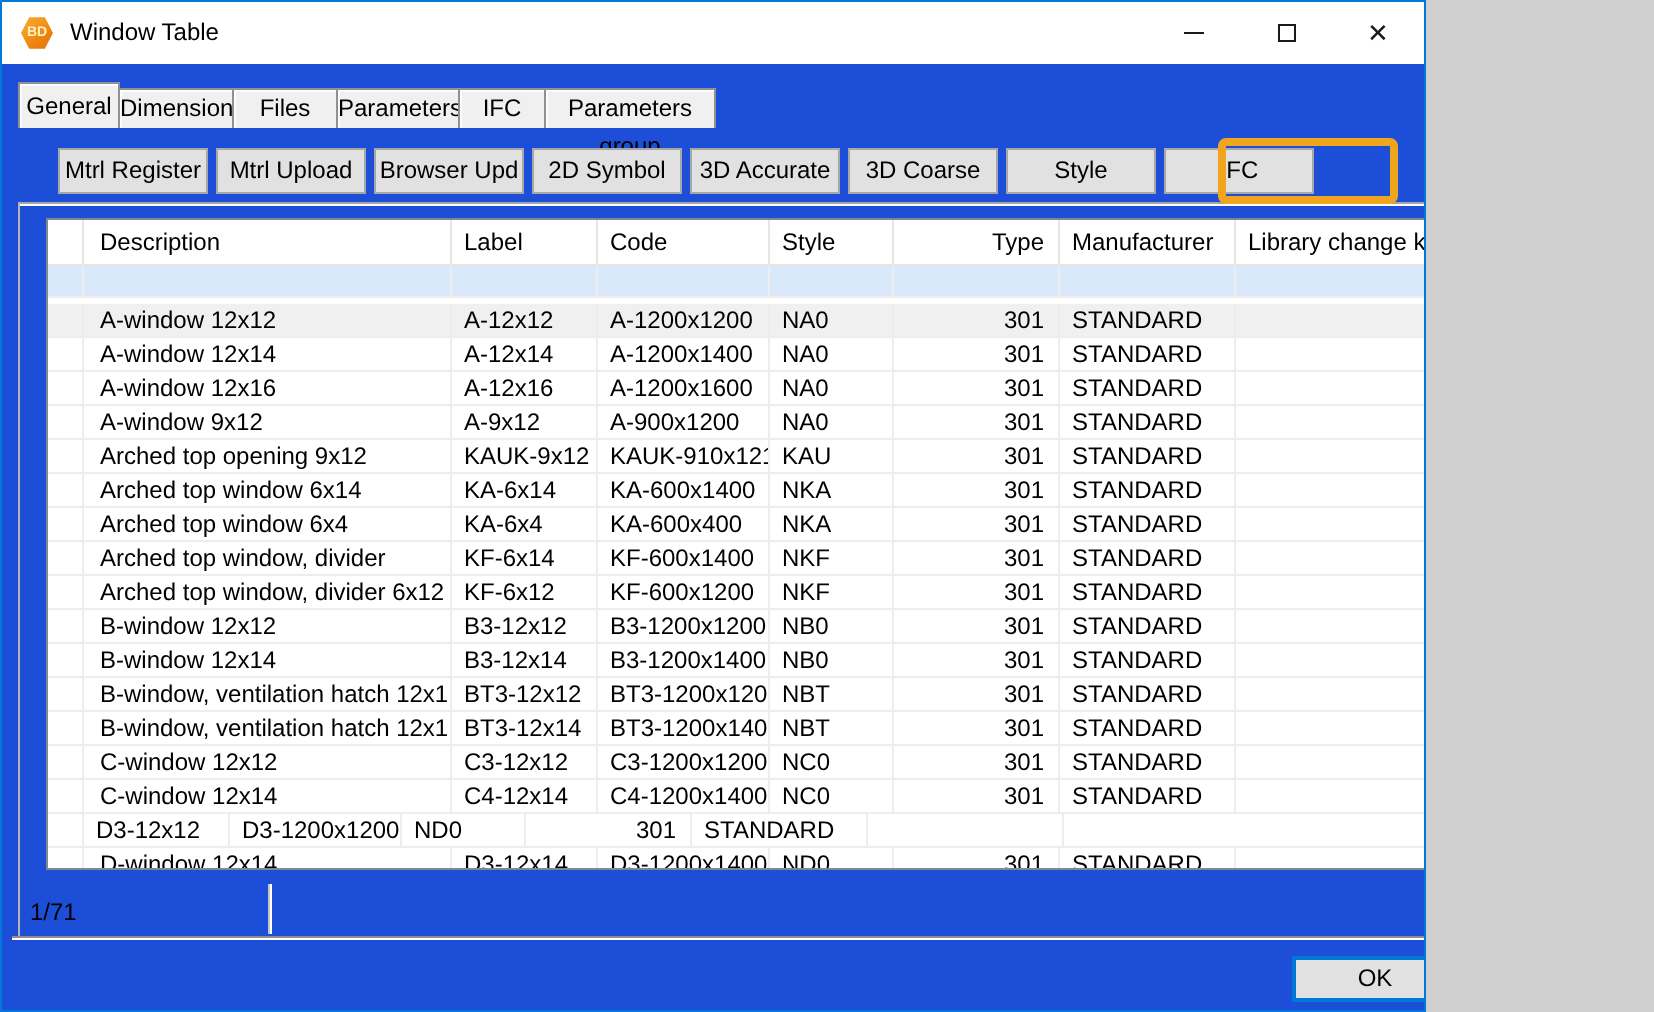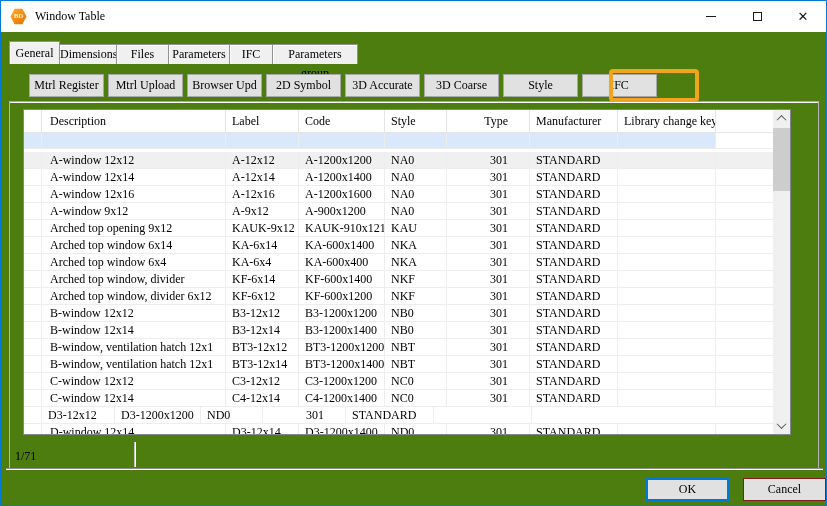--- a/index.html
+++ b/index.html
@@ -1,20 +1,20 @@
 <!DOCTYPE html>
 <html><head>
 <meta charset="utf-8">
 <style>
   * { margin:0; padding:0; box-sizing:border-box; }
   html,body { background:#cfcfcf; }
   body { font-family:"Liberation Sans", sans-serif; font-size:12px; color:#000; }
 
-  .window { position:relative; width:827px; height:506px; background:#4d7c0f;
-            border:1px solid #0079d8; overflow:hidden;font-family:Liberation Serif, serif; }
+  .window { position:relative; width:713px; height:506px; background:#1d4ed8;
+            border:1px solid #0079d8; overflow:hidden; }
 
   
   .titlebar { position:absolute; top:0; left:0; right:0; height:31px; background:#ffffff; }
   .app-icon { position:absolute; left:9px; top:7px; width:17px; height:17px;
               background:linear-gradient(140deg,#fbb034 0%,#f28a12 55%,#e06c0c 100%);
               clip-path:polygon(27% 4%,73% 4%,97% 50%,73% 96%,27% 96%,3% 50%);
               color:#fff3c4; font-size:7px; font-weight:bold; text-align:center; line-height:17px; }
   .title-text { position:absolute; left:34px; top:0; line-height:31px; }
   .caption-btns { position:absolute; right:0; top:0; height:31px; display:flex; }
   .cap-btn { width:46px; height:31px; display:flex; align-items:center; justify-content:center; }
@@ -64,21 +64,21 @@
   .trow { display:flex; height:17px; line-height:16px; background:#ffffff; }
   .trow.selected .cell { background:#f0f0f0; }
   .cell { padding-left:6px; border-right:1px solid #ededed; border-bottom:1px solid #ededed;
           white-space:nowrap; overflow:hidden; background:#ffffff; }
 
   .c-sel   { width:18px; padding-left:0; }
   .c-desc  { width:184px; padding-left:8px; }
   .c-label { width:73px; }
   .c-code  { width:86px; }
   .c-style { width:62px; }
-  .c-type  { width:83px; text-align:right; padding-right:21px; padding-left:0; }
+  .c-type  { width:83px; text-align:right; padding-right:7px; padding-left:0; }
   .c-manuf { width:88px; }
   .c-lib   { width:98px; }
   .c-fill  { flex:1; border-right:none; }
 
   
   .vscroll { position:absolute; right:0; top:0; width:17px; height:100%; background:#f0f0f0; }
   .scroll-arrow { position:absolute; left:0; width:17px; height:17px; display:flex; align-items:center; justify-content:center; }
   .scroll-arrow.up { top:0; } .scroll-arrow.down { bottom:0; }
   .chev { width:7px; height:7px; border-left:1px solid #5a5a5a; border-top:1px solid #5a5a5a; }
   .chev.up { transform:rotate(45deg) translate(1px,1px); }

